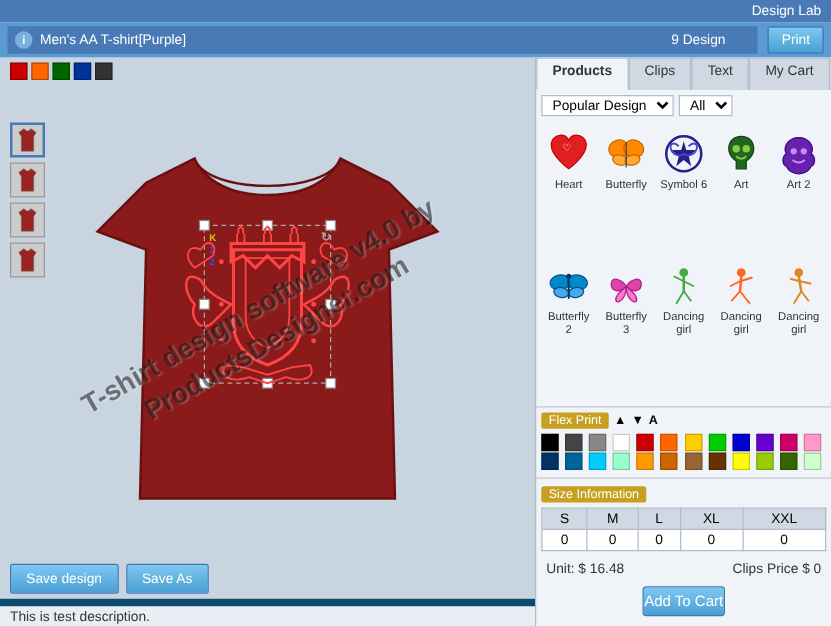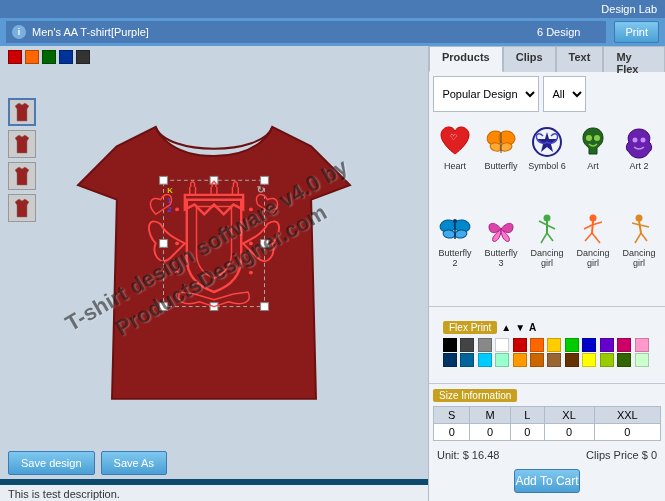--- a/index.html
+++ b/index.html
@@ -190,43 +190,41 @@
     }
     
     .tab {
       padding: 4px 12px;
       font-size: 11px;
       cursor: pointer;
       border: 1px solid #b0bcc8;
       border-bottom: none;
       background: #d0d8e4;
       color: #333;
-      font-weight: bold;
     }
     
     .tab.active {
       background: #f0f4f8;
       border-bottom: 1px solid #f0f4f8;
       font-weight: bold;
     }
     
     .filter-row {
       display: flex;
       padding: 4px;
       gap: 4px;
       align-items: center;
     }
     
     .filter-select {
       font-size: 11px;
       padding: 1px 4px;
       border: 1px solid #b0bcc8;
       background: white;
-      height: 36px;
-      text-align: center;
+      height: 17px;
     }
     
     .clipart-grid {
       display: grid;
       grid-template-columns: repeat(5, 1fr);
       gap: 2px;
       padding: 4px;
       flex: 1;
       overflow-y: auto;
     }
@@ -250,21 +248,21 @@
     
     .clip-label {
       font-size: 9px;
       text-align: center;
       color: #333;
       margin-top: 1px;
       line-height: 1.1;
     }
     
     .flex-print-section {
-      padding: 14px;
+      padding: 4px;
       border-top: 1px solid #c0c8d4;
     }
     
     .flex-print-header {
       display: flex;
       align-items: center;
       gap: 4px;
       margin-bottom: 4px;
     }
     
@@ -378,21 +376,21 @@
 
 <div class="title-bar">
   <span>Design Lab</span>
 </div>
 
 <div class="main-container">
   <div class="top-bar">
     <div class="top-bar-info">
       <span class="info-icon">i</span>
       <span>Men's AA T-shirt[Purple]</span>
-      <span class="design-count">6 Design</span>
+      <span class="design-count">9 Design</span>
     </div>
     <button class="print-btn">Print</button>
   </div>
 
   <div class="content-area">
 
     <div class="left-panel">
       <div class="color-bar">
         <div class="color-swatch" style="background:#cc0000"></div>
         <div class="color-swatch" style="background:#ff6600"></div>
@@ -507,21 +505,21 @@
         <div class="tab active">
           <span>Products</span>
         </div>
         <div class="tab">
           <span>Clips</span>
         </div>
         <div class="tab">
           <span>Text</span>
         </div>
         <div class="tab">
-          <span>My Flex</span>
+          <span>My Cart</span>
         </div>
       </div>
 
       <div class="filter-row">
         <select class="filter-select">
           <option>Popular Design</option>
         </select>
         <select class="filter-select">
           <option>All</option>
         </select>

